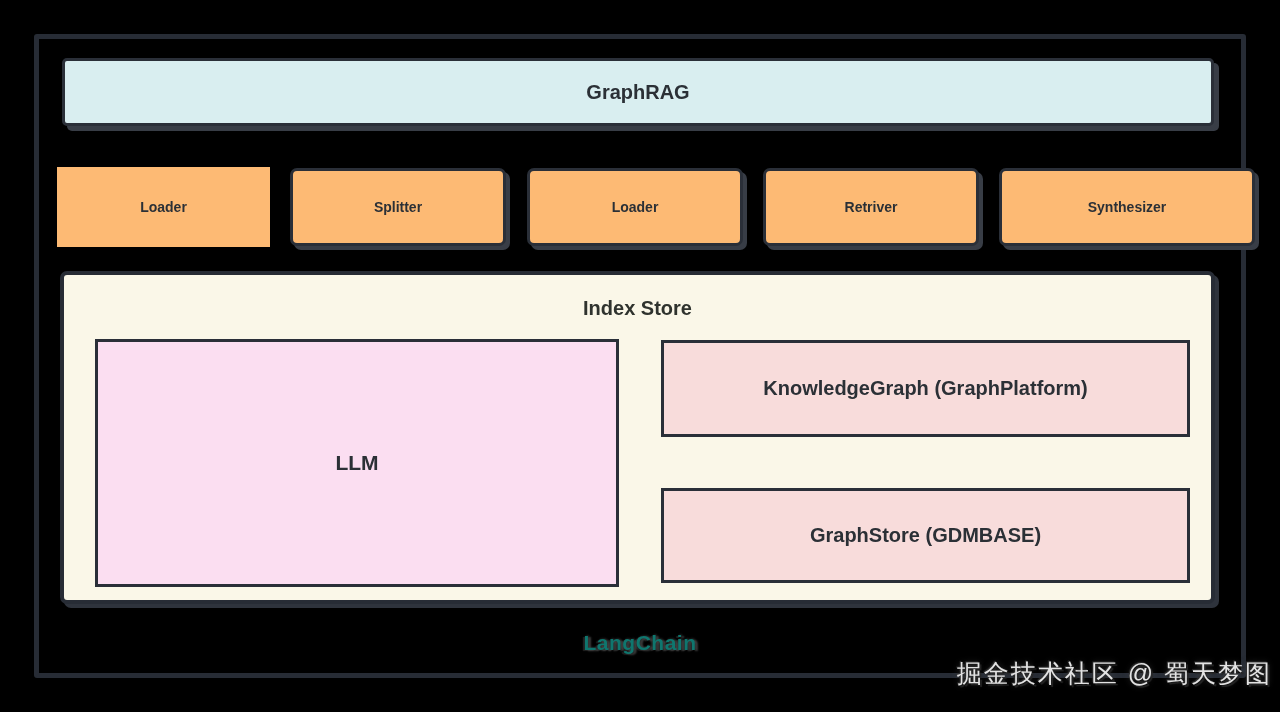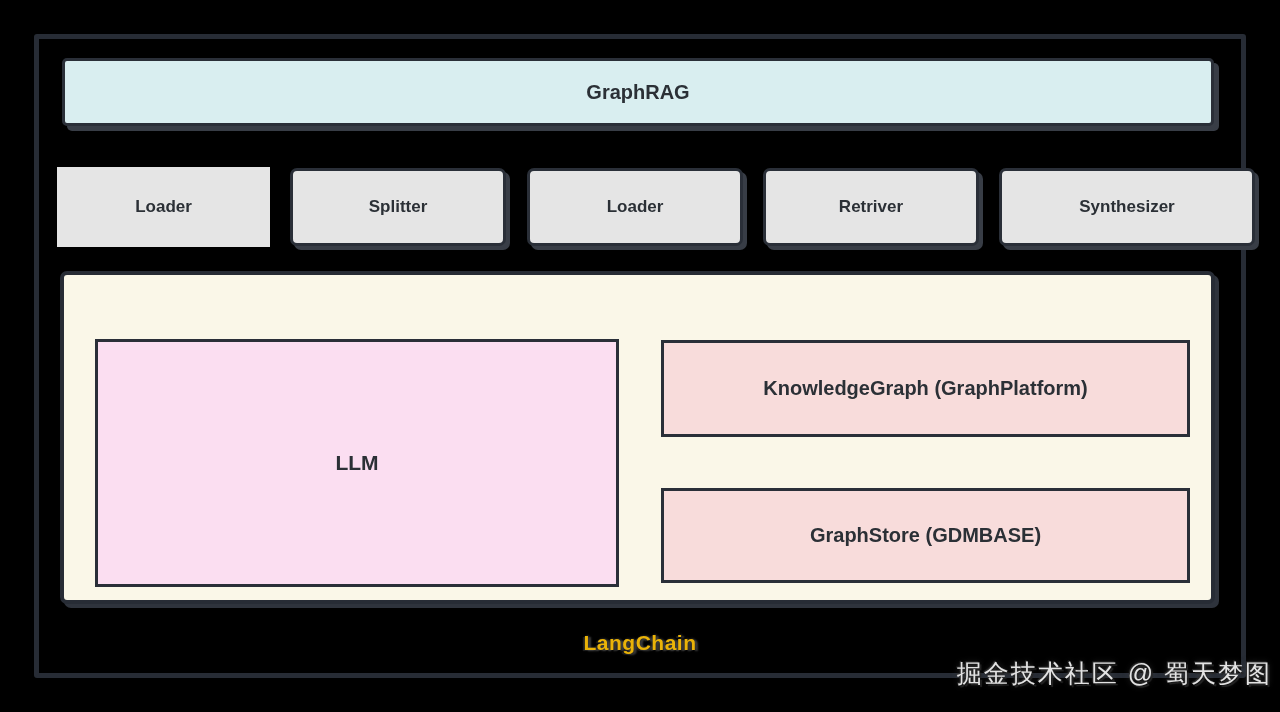--- a/index.html
+++ b/index.html
@@ -37,27 +37,27 @@
     border-radius: 5px;
     box-sizing: border-box;
     box-shadow: 5px 5px 0 0 #383d46;
     display: flex; align-items: center; justify-content: center;
     font-size: 20px; font-weight: 600;
   }
 
   
   .pipe {
     top: 168px; height: 78px;
-    background: #e5e5e5;
+    background: #fdba74;
     border: 3px solid #2a2f38;
     border-radius: 7px;
     box-sizing: border-box;
     box-shadow: 4px 4px 0 0 #383d46;
     display: flex; align-items: center; justify-content: center;
-    font-size: 17px; font-weight: 600;
+    font-size: 14px; font-weight: 600;
   }
   .pipe.flat {
     border: none;
     border-radius: 0;
     box-shadow: none;
     top: 167px; height: 80px;
   }
 
   
   .index-store {
@@ -99,21 +99,21 @@
     left: 597px; top: 213px;
     width: 529px; height: 95px;
     background: #f8dcdb;
   }
 
   
   .footer-label {
     left: 0; top: 631px; width: 1280px;
     text-align: center;
     font-size: 21px; font-weight: 700;
-    color: #eab308;
+    color: #0f766e;
     letter-spacing: 0.5px;
     text-shadow: 3px 1px 2px rgba(70,70,70,0.85),
                  -2px 1px 1px rgba(60,60,60,0.55),
                   1px -1px 2px rgba(55,55,55,0.5);
     filter: blur(0.4px);
   }
 
   
   .watermark {
     right: 8px; top: 657px;
@@ -144,20 +144,21 @@
     <span>Loader</span>
   </div>
   <div class="abs pipe" style="left:763px; width:216px;">
     <span>Retriver</span>
   </div>
   <div class="abs pipe" style="left:999px; width:256px;">
     <span>Synthesizer</span>
   </div>
 
   <div class="abs index-store">
+    <div class="index-store-title">Index Store</div>
 
     <div class="inner-box llm-box">
       <span>LLM</span>
     </div>
 
     <div class="inner-box kg-box">
       <span>KnowledgeGraph (GraphPlatform)</span>
     </div>
 
     <div class="inner-box gs-box">

